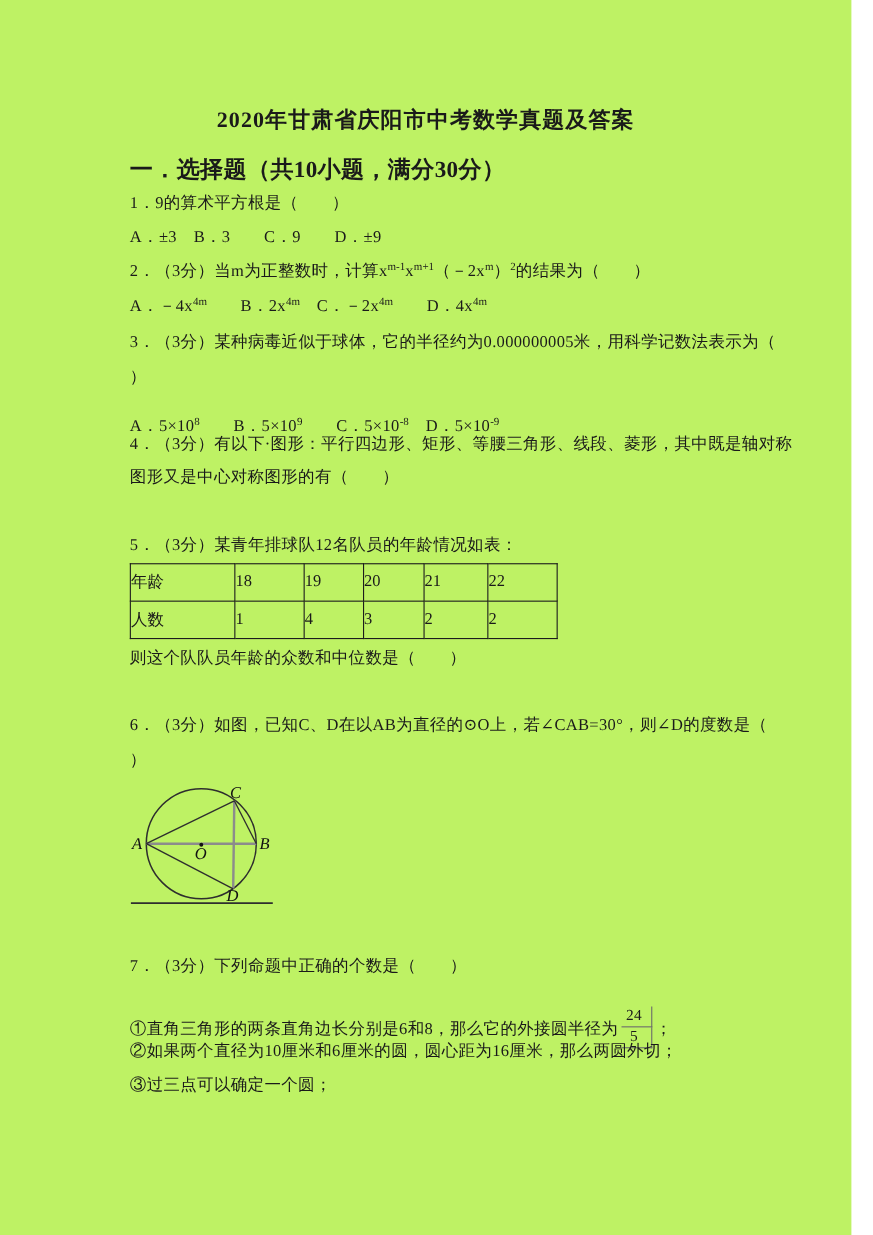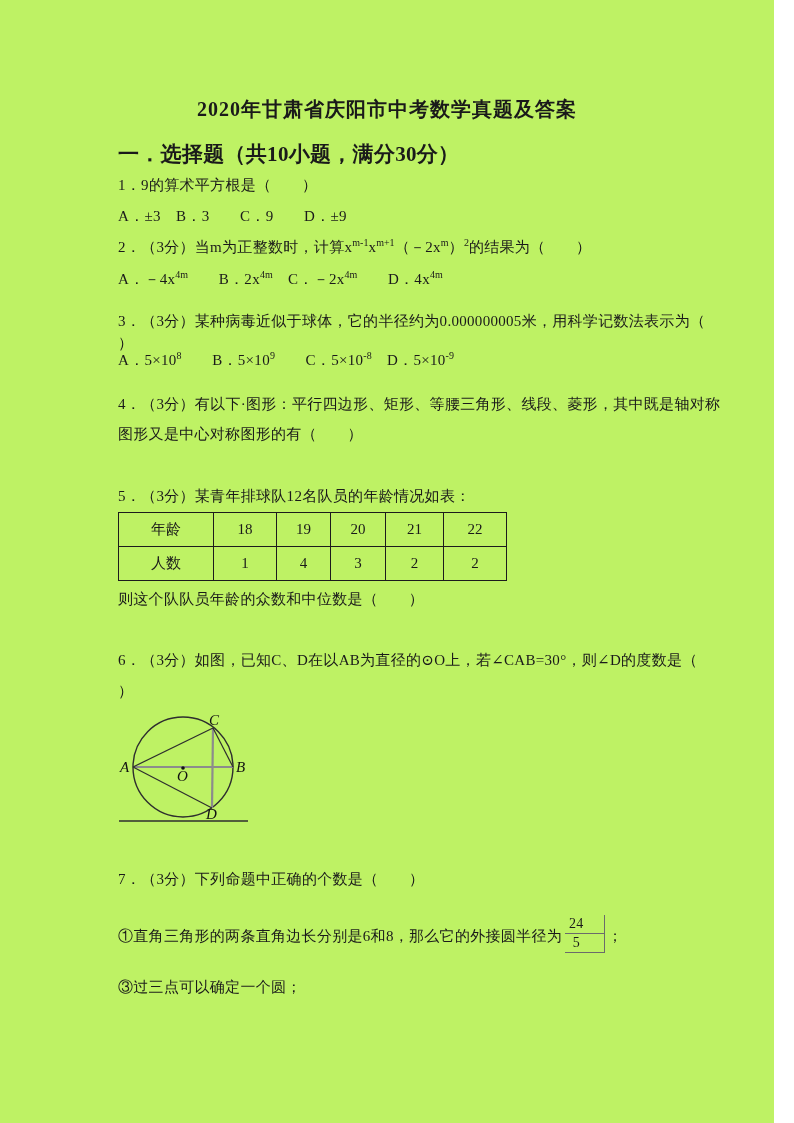--- a/index.html
+++ b/index.html
@@ -42,35 +42,34 @@
   .age-table {
     position: absolute;
     left: 118px;
     top: 512px;
     border-collapse: collapse;
     table-layout: fixed;
   }
   .age-table td {
     border: 1.5px solid #1c1c1c;
     height: 33px;
-    text-align: center;
     vertical-align: middle;
     font-size: 15px;
     padding: 0;
   }
   
   .fraction {
     display: inline-block;
     vertical-align: -6px;
     text-align: center;
     margin: 0 3px;
   }
   .frac-num, .frac-den {
     display: block;
-    padding: 0 20px 1px 4px;
+    padding: 0 8px 1px 4px;
     border-right: 1px solid #6b6b6b;
     border-bottom: 1px solid #6b6b6b;
     font-size: 14px;
     line-height: 17px;
   }
   
   .figure {
     position: absolute;
     left: 100px;
     top: 698px;
@@ -94,23 +93,23 @@
   <div class="ln title" style="top:101px">2020年甘肃省庆阳市中考数学真题及答案</div>
 
   <div class="ln heading" style="top:146px">一．选择题（共10小题，满分30分）</div>
 
   <div class="ln" style="top:177px">1．9的算术平方根是（　　）</div>
   <div class="ln" style="top:208px">A．±3　B．3　　C．9　　D．±9</div>
 
   <div class="ln" style="top:239px"><span>2．（3分）当m为正整数时，计算x</span><sup>m-1</sup><span>x</span><sup>m+1</sup><span>（－2x</span><sup>m</sup><span>）</span><sup>2</sup><span>的结果为（　　）</span></div>
   <div class="ln" style="top:271px"><span>A．－4x</span><sup>4m</sup><span>　　B．2x</span><sup>4m</sup><span>　C．－2x</span><sup>4m</sup><span>　　D．4x</span><sup>4m</sup></div>
 
-  <div class="ln" style="top:313px">3．（3分）某种病毒近似于球体，它的半径约为0.000000005米，用科学记数法表示为（</div>
+  <div class="ln" style="top:303px">3．（3分）某种病毒近似于球体，它的半径约为0.000000005米，用科学记数法表示为（</div>
   <div class="ln" style="top:335px">）</div>
-  <div class="ln" style="top:352px"><span>A．5×10</span><sup>8</sup><span>　　B．5×10</span><sup>9</sup><span>　　C．5×10</span><sup>-8</sup><span>　D．5×10</span><sup>-9</sup></div>
+  <div class="ln" style="top:380px"><span>A．5×10</span><sup>8</sup><span>　　B．5×10</span><sup>9</sup><span>　　C．5×10</span><sup>-8</sup><span>　D．5×10</span><sup>-9</sup></div>
 
   <div class="ln" style="top:396px">4．（3分）有以下·图形：平行四边形、矩形、等腰三角形、线段、菱形，其中既是轴对称</div>
   <div class="ln" style="top:426px">图形又是中心对称图形的有（　　）</div>
 
   <div class="ln" style="top:488px">5．（3分）某青年排球队12名队员的年龄情况如表：</div>
 
   <table class="age-table">
     <colgroup>
       <col style="width:95px">
         <col style="width:63px">
@@ -160,15 +159,16 @@
     <text class="lbl" x="177" y="781">O</text>
   </svg>
 
 
   <div class="ln" style="top:871px">7．（3分）下列命题中正确的个数是（　　）</div>
 
   <div class="ln" style="top:915px">
     <span>①直角三角形的两条直角边长分别是6和8，那么它的外接圆半径为</span><span class="fraction"><span class="frac-num">24</span><span class="frac-den">5</span></span><span>；</span>
   </div>
 
+  <div class="ln" style="top:948px">②如果两个直径为10厘米和6厘米的圆，圆心距为16厘米，那么两圆外切；</div>
   <div class="ln" style="top:979px">③过三点可以确定一个圆；</div>
 
 </div>
 
 </body></html>

